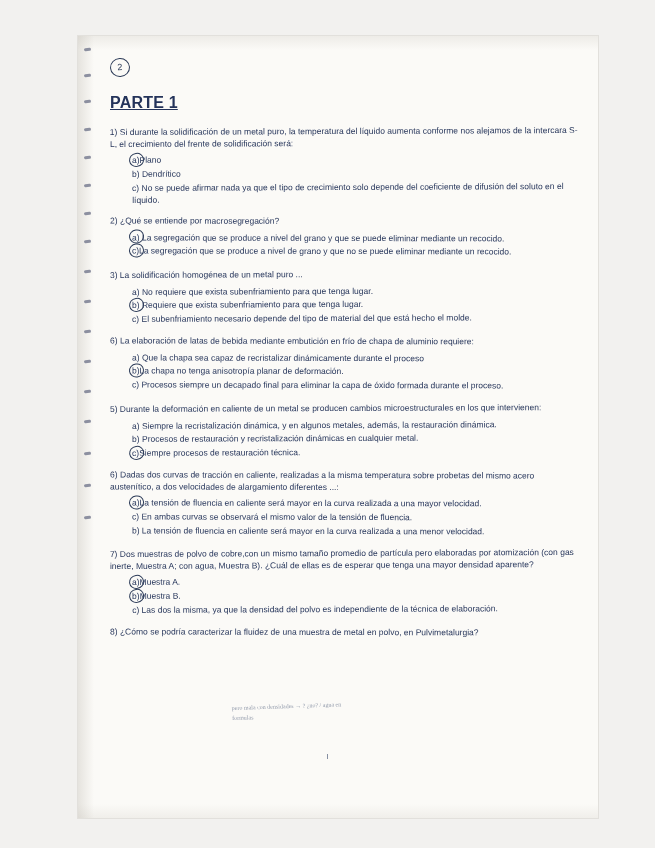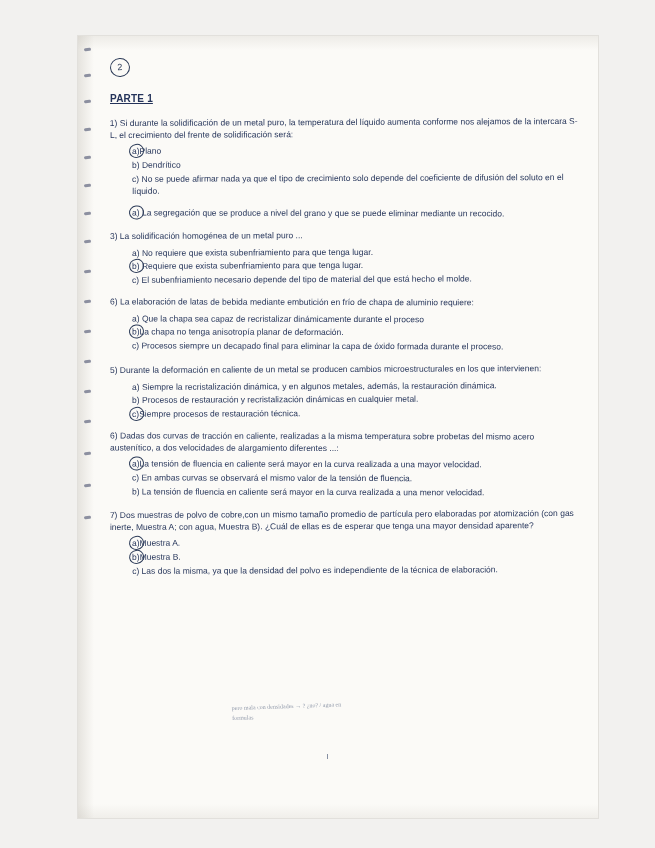--- a/index.html
+++ b/index.html
@@ -76,21 +76,21 @@
     border: 1.2px solid #2b3a57;
     border-radius: 50%;
     color: #2b3a57;
     font-size: 9px;
     text-align: center;
     line-height: 17px;
     transform: rotate(-3deg);
   }
   .part-title {
     margin-top: 36px;
-    font-size: 10px;
+    font-size: 16px;
     font-weight: bold;
     letter-spacing: .2px;
     text-decoration: underline;
     color: #24335a;
   }
   .q {
     margin-top: 11px;
   }
   .q .stem {
     font-size: 8.5px;
@@ -185,22 +185,24 @@
     <div class="q tilt1">
       <div class="stem">1) Si durante la solidificación de un metal puro, la temperatura del líquido aumenta conforme nos alejamos de la intercara S-L,  el crecimiento del frente de solidificación será:</div>
       <div class="opts">
         <div class="opt circled"><span class="lbl">a)</span><span>Plano</span></div>
         <div class="opt"><span class="lbl">b)</span> <span>Dendrítico</span></div>
         <div class="opt"><span class="lbl">c)</span> <span>No se puede afirmar nada ya que el tipo de crecimiento solo depende del coeficiente de difusión del soluto en el líquido.</span></div>
       </div>
     </div>
 
     <div class="q tilt2">
+      <div class="stem">2) ¿Qué se entiende por macrosegregación?</div>
       <div class="opts">
         <div class="opt circled"><span class="lbl">a)</span> <span>La segregación que se produce a nivel del grano y que se puede eliminar mediante un recocido.</span></div>
+        <div class="opt circled"><span class="lbl">c)</span><span>La segregación que se produce a nivel de grano y que no se puede eliminar mediante un recocido.</span></div>
       </div>
     </div>
 
     <div class="q tilt1">
       <div class="stem">3) La solidificación homogénea de un metal puro ...</div>
       <div class="opts">
         <div class="opt"><span class="lbl">a)</span> <span>No requiere que exista subenfriamiento para que tenga lugar.</span></div>
         <div class="opt circled"><span class="lbl">b)</span> <span>Requiere que exista subenfriamiento para que tenga lugar.</span></div>
         <div class="opt"><span class="lbl">c)</span> <span>El subenfriamiento necesario depende del tipo de material del que está hecho el molde.</span></div>
       </div>
@@ -235,19 +237,22 @@
 
     <div class="q tilt1">
       <div class="stem">7) Dos muestras de polvo de cobre,con un mismo tamaño promedio de partícula pero elaboradas por atomización (con gas inerte, Muestra A; con agua, Muestra B). ¿Cuál de ellas es de esperar que tenga una mayor densidad aparente?</div>
       <div class="opts">
         <div class="opt circled"><span class="lbl">a)</span><span>Muestra A.</span></div>
         <div class="opt circled"><span class="lbl">b)</span><span>Muestra B.</span></div>
         <div class="opt"><span class="lbl">c)</span> <span>Las dos la misma, ya que la densidad del polvo es independiente de la técnica de elaboración.</span></div>
       </div>
     </div>
 
+    <div class="q tilt2">
+      <div class="stem">8) ¿Cómo se podría caracterizar la fluidez de una muestra de metal en polvo, en Pulvimetalurgia?</div>
+    </div>
 
   </div>
 
   <div class="scribble">pero mala con  densidades    → ? ¿no?  /  agua en  formulas</div>
 
   <div class="footer-mark">I</div>
 </div>
 
 </body></html>

